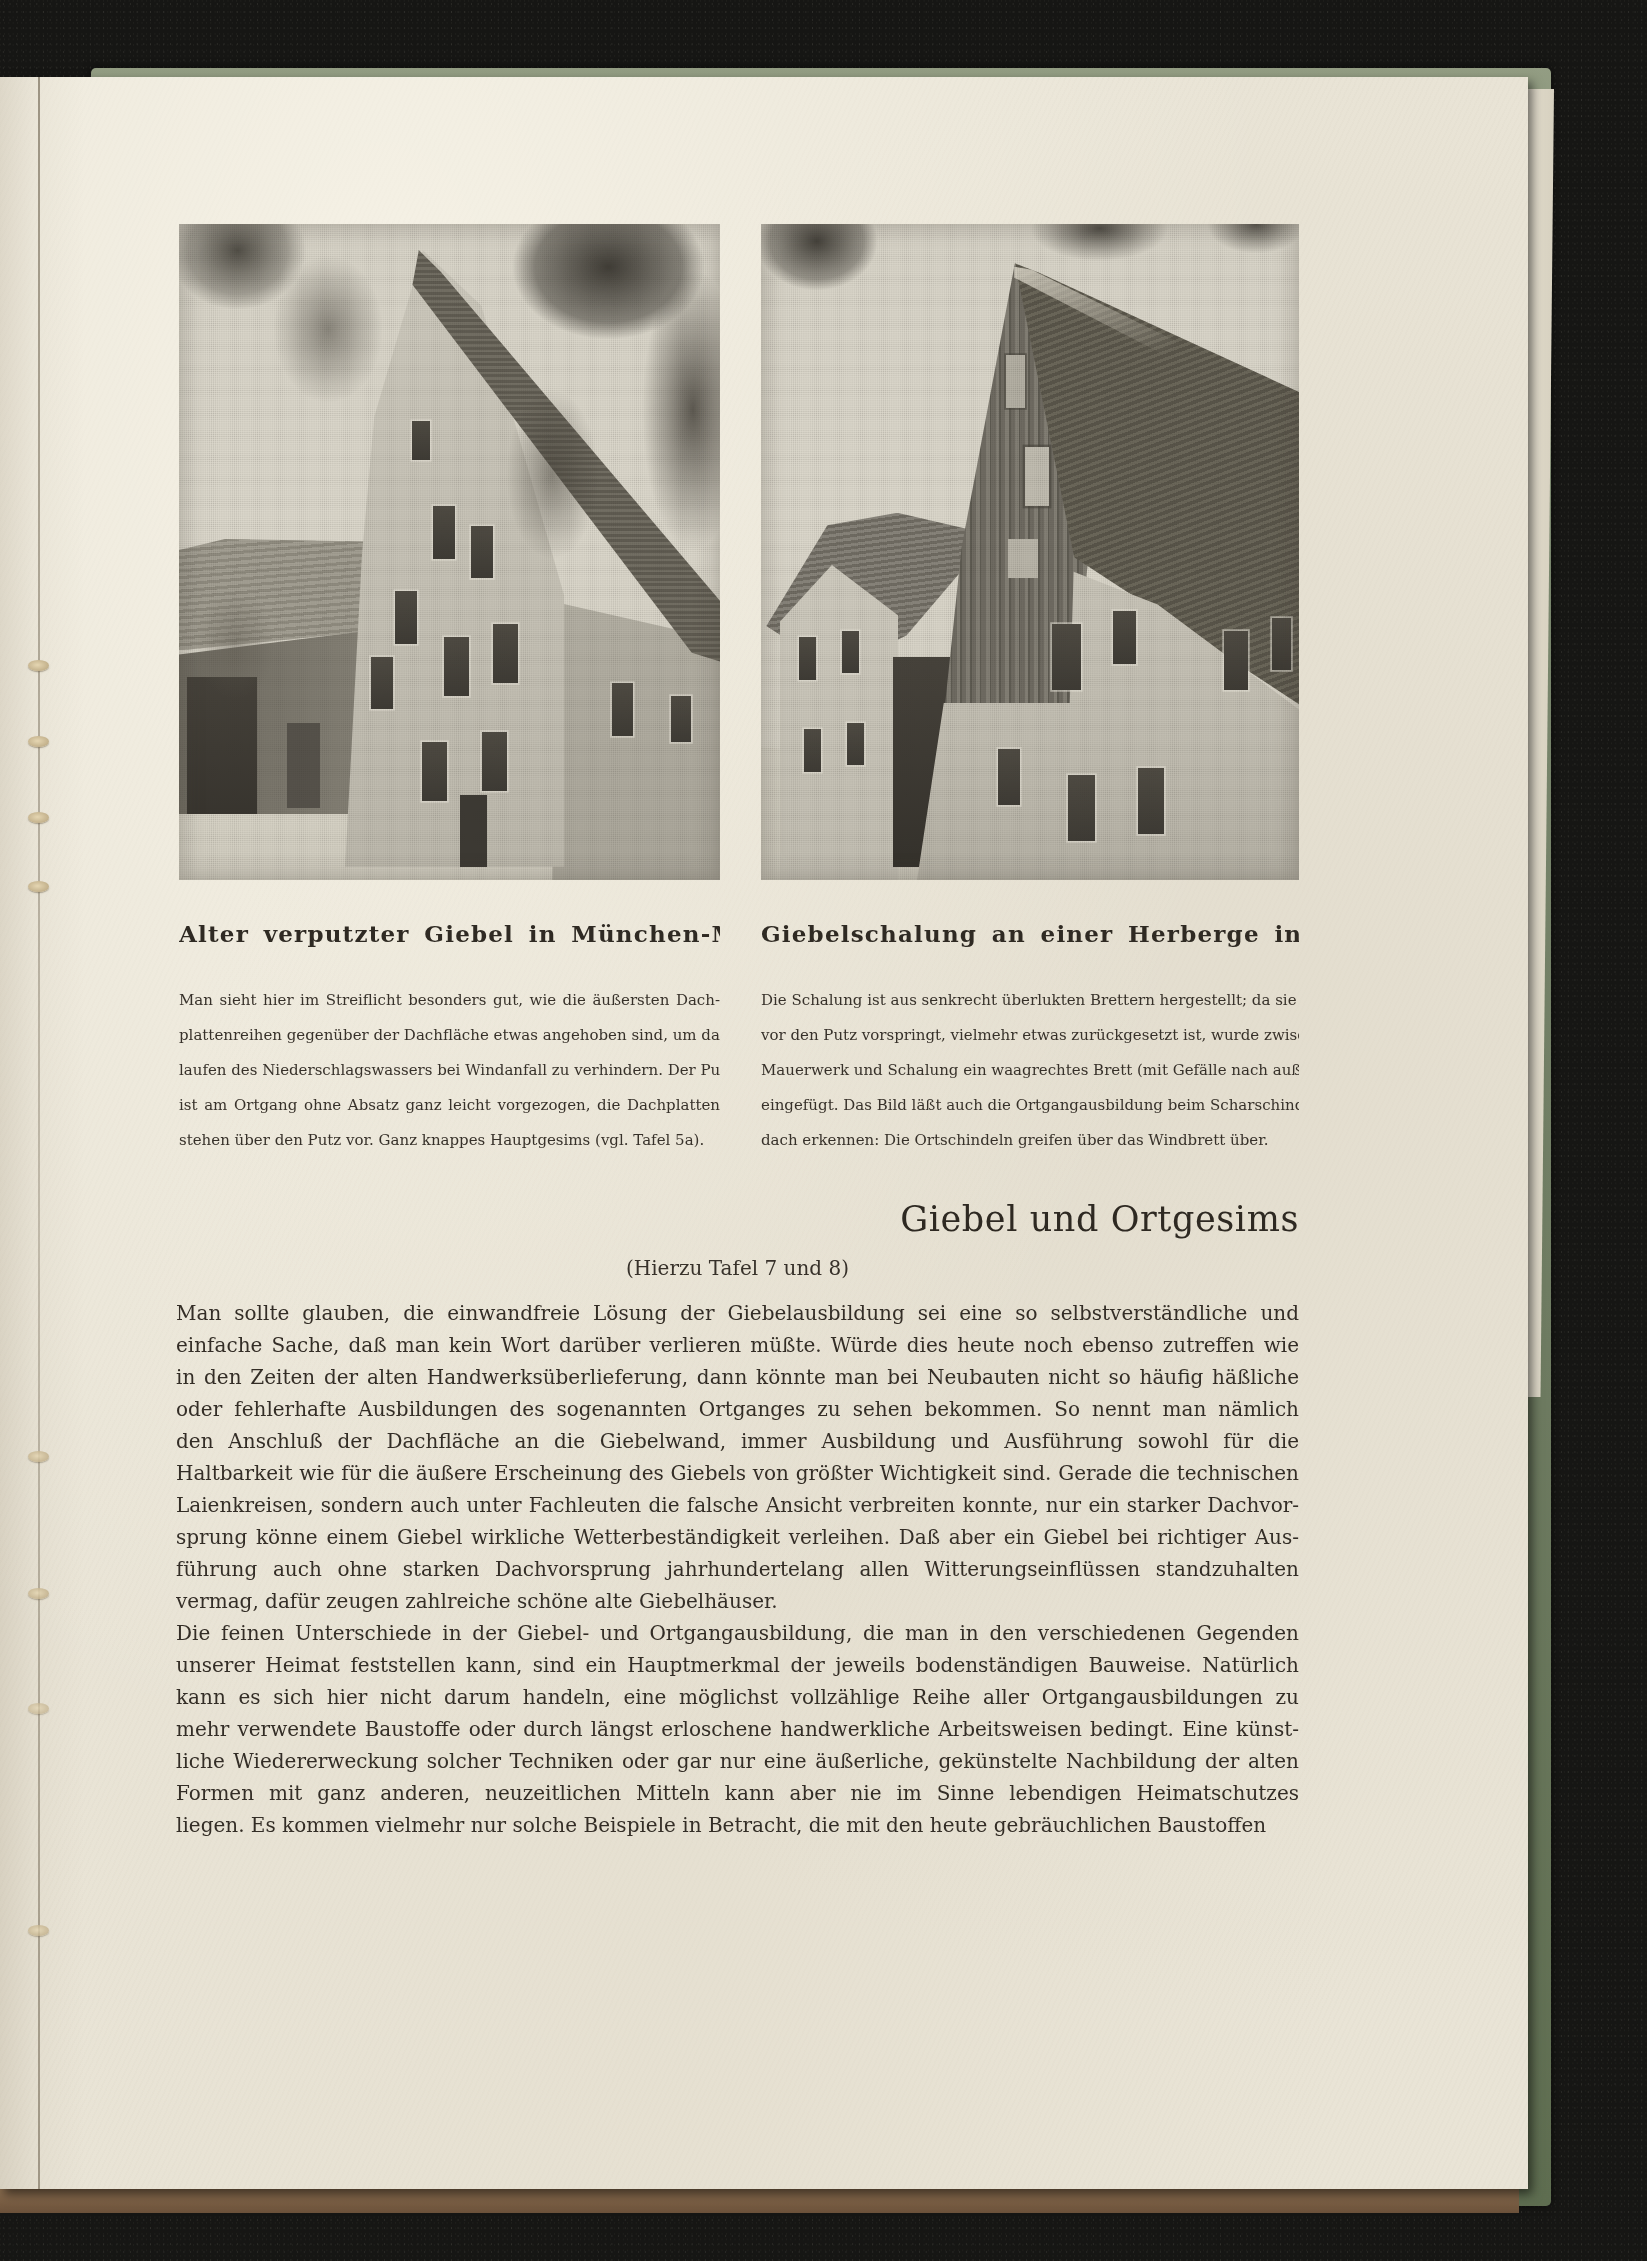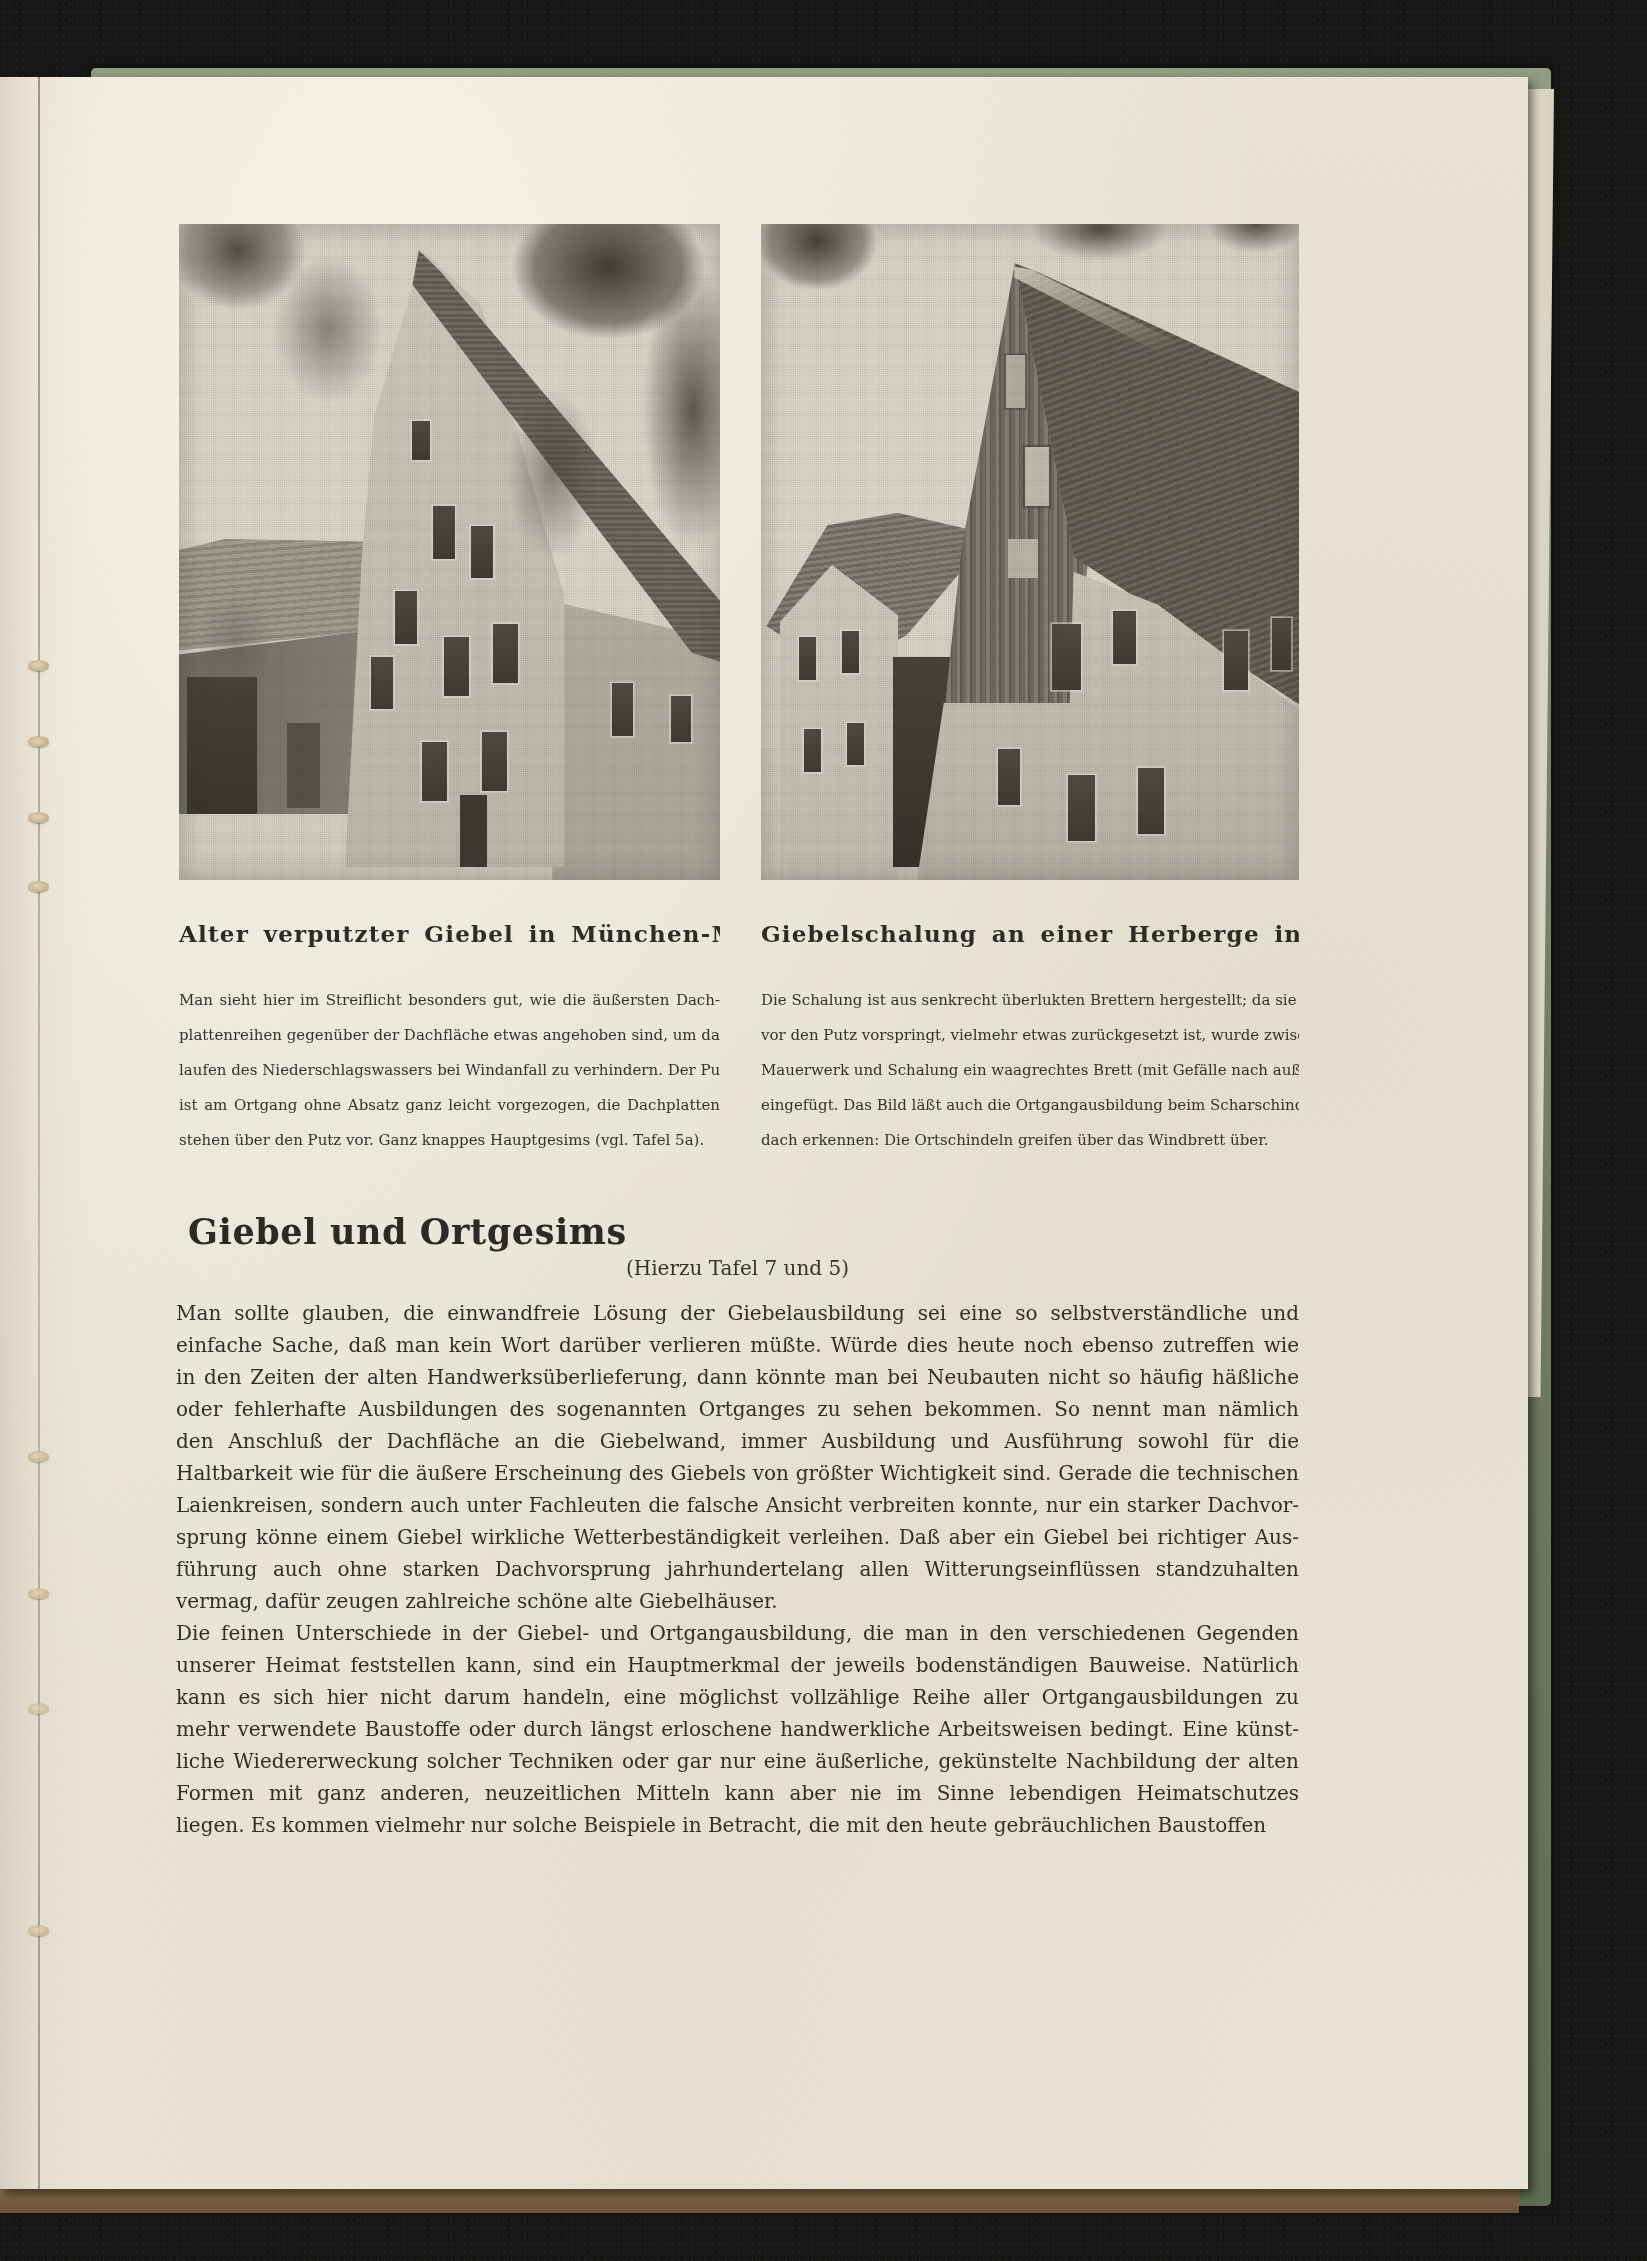--- a/index.html
+++ b/index.html
@@ -182,22 +182,22 @@
   .ct-right{left:761px;width:538px;}
   .cap-body{position:absolute;top:906px;color:#37312a;}
   .cb-left{left:179px;width:541px;}
   .cb-right{left:761px;width:538px;}
   .cline{
     height:35px;line-height:35px;font-size:15px;
     text-align:justify;text-align-last:justify;white-space:nowrap;overflow:hidden;
   }
   .cline.last{text-align-last:left;}
   .heading{
-    position:absolute;left:176px;top:1122px;width:1123px;margin:12px;
-    font-size:35px;font-weight:bold;color:#2e2922;text-align:left;letter-spacing:0.6px;
+    position:absolute;left:176px;top:1122px;width:1123px;margin:0;
+    font-size:35px;font-weight:normal;color:#2e2922;text-align:right;letter-spacing:0.6px;
   }
   .subheading{
     position:absolute;left:176px;top:1179px;width:1123px;
     font-size:20px;color:#37312a;text-align:center;
   }
   .body-text{position:absolute;left:176px;top:1220px;width:1123px;color:#332d26;}
   .para{margin:0;}
   .bline{
     height:32px;line-height:32px;font-size:20px;
     text-align:justify;text-align-last:justify;white-space:nowrap;overflow:hidden;
@@ -297,21 +297,21 @@
     </div>
   <div class="cap-body cb-right">
       <div class="cline">Die Schalung ist aus senkrecht überlukten Brettern hergestellt; da sie nicht</div>
       <div class="cline">vor den Putz vorspringt, vielmehr etwas zurückgesetzt ist, wurde zwischen</div>
       <div class="cline">Mauerwerk und Schalung ein waagrechtes Brett (mit Gefälle nach außen)</div>
       <div class="cline">eingefügt. Das Bild läßt auch die Ortgangausbildung beim Scharschindel-</div>
       <div class="cline last">dach erkennen: Die Ortschindeln greifen über das Windbrett über.</div>
     </div>
 
   <h2 class="heading">Giebel und Ortgesims</h2>
-  <div class="subheading">(Hierzu Tafel 7 und 5)</div>
+  <div class="subheading">(Hierzu Tafel 7 und 8)</div>
 
   <div class="body-text">
       <div class="para">
         <div class="bline">Man sollte glauben, die einwandfreie Lösung der Giebelausbildung sei eine so selbstverständliche und</div>
         <div class="bline">einfache Sache, daß man kein Wort darüber verlieren müßte. Würde dies heute noch ebenso zutreffen wie</div>
         <div class="bline">in den Zeiten der alten Handwerksüberlieferung, dann könnte man bei Neubauten nicht so häufig häßliche</div>
         <div class="bline">oder fehlerhafte Ausbildungen des sogenannten Ortganges zu sehen bekommen. So nennt man nämlich</div>
         <div class="bline">den Anschluß der Dachfläche an die Giebelwand, immer Ausbildung und Ausführung sowohl für die</div>
         <div class="bline">Haltbarkeit wie für die äußere Erscheinung des Giebels von größter Wichtigkeit sind. Gerade die technischen</div>
         <div class="bline">Laienkreisen, sondern auch unter Fachleuten die falsche Ansicht verbreiten konnte, nur ein starker Dachvor-</div>

